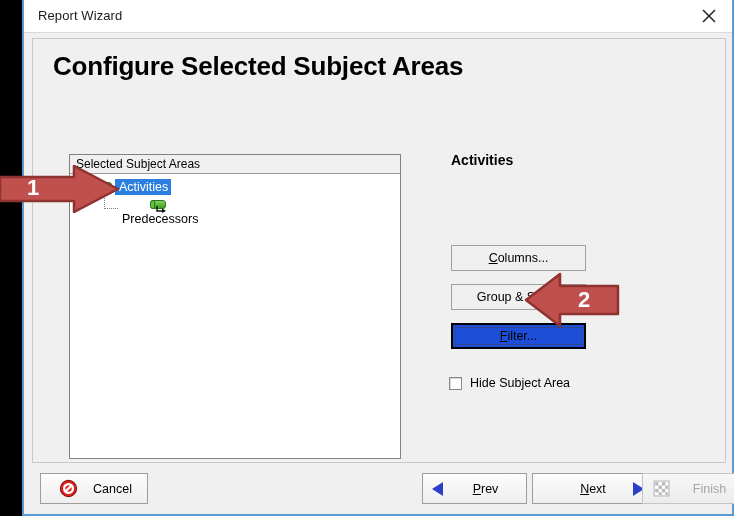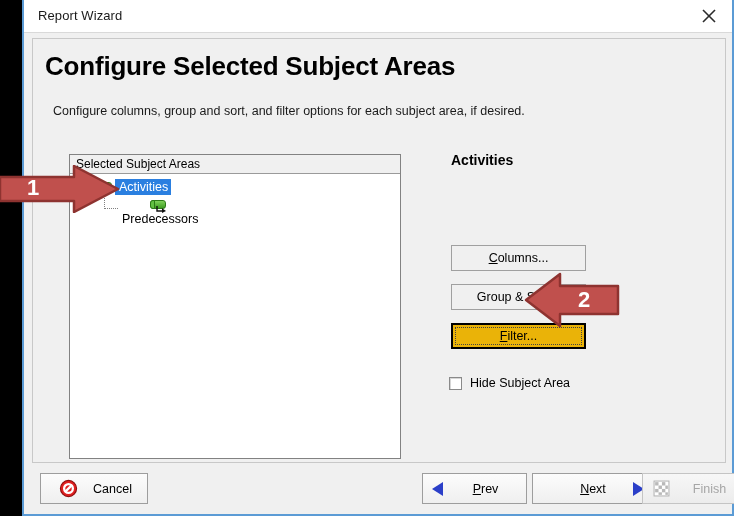--- a/index.html
+++ b/index.html
@@ -65,21 +65,21 @@
     position: absolute;
     left: 8px; top: 38px;
     width: 694px; height: 425px;
     background: #f0f0f0;
     border: 1px solid #c8c8c8;
     box-sizing: border-box;
   }
 
   .page-title {
     position: absolute;
-    left: 12px; top: 12px;
+    left: 20px; top: 12px;
     font-size: 26px;
     font-weight: bold;
     color: #000000;
     letter-spacing: -0.2px;
   }
   .page-subtitle {
     position: absolute;
     left: 20px; top: 65px;
     font-size: 12.5px;
     color: #1a1a1a;
@@ -197,21 +197,21 @@
     align-items: center;
     justify-content: center;
     cursor: pointer;
     font-family: Liberation Sans, sans-serif;
   }
   .btn-columns { top: 206px; }
   .btn-groupsort { top: 245px; }
   .btn-filter {
     top: 284px;
     border: 2px solid #000000;
-    background: #eab308;
+    background: #1d4ed8;
   }
   .btn-filter .inner-focus {
     position: absolute;
     left: 2px; top: 2px; right: 2px; bottom: 2px;
     border: 1px dotted #444;
     box-sizing: border-box;
     pointer-events: none;
   }
   .mn { text-decoration: underline; }
 
@@ -303,21 +303,20 @@
         <svg width="14" height="14" viewBox="0 0 14 14">
           <line x1="1" y1="1" x2="13" y2="13" stroke="#2b2b2b" stroke-width="1.6"></line>
           <line x1="13" y1="1" x2="1" y2="13" stroke="#2b2b2b" stroke-width="1.6"></line>
         </svg>
       </div>
     </div>
 
     <div class="content-panel">
 
       <div class="page-title">Configure Selected Subject Areas</div>
-      <div class="page-subtitle">Configure columns, group and sort, and filter options for each subject area, if desired.</div>
 
       <div class="tree-box">
         <div class="tree-header">Selected Subject Areas</div>
         <div class="tree-body">
 
           <div class="tree-connector"></div>
 
           <div class="tree-node node-root">
             <span class="sa-icon">
               <span class="body"></span>

